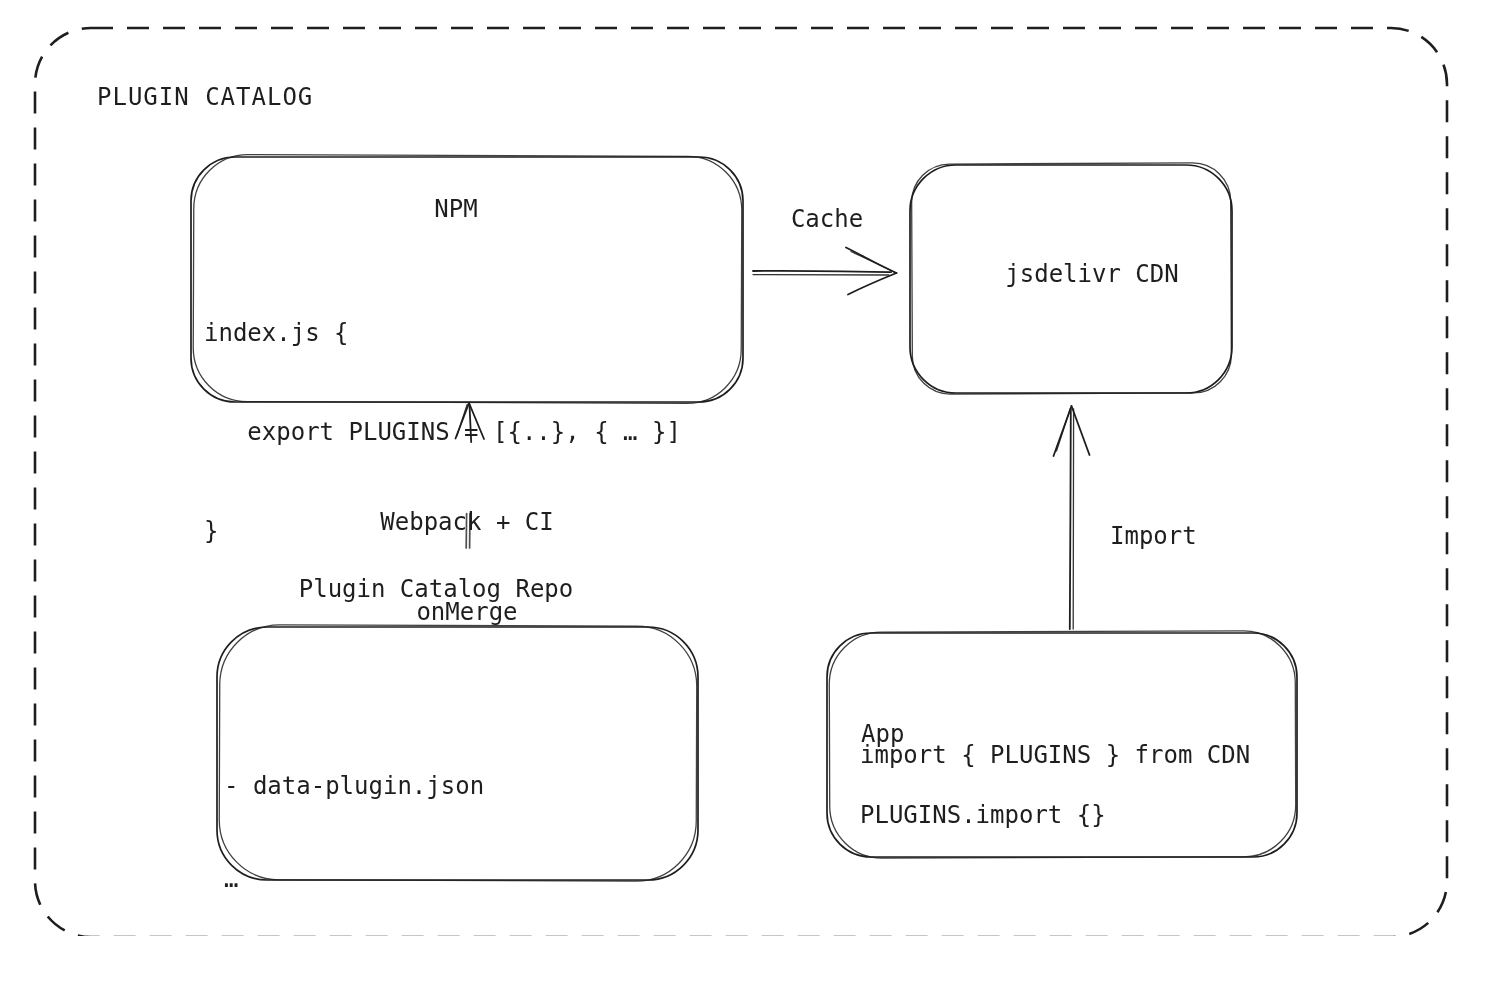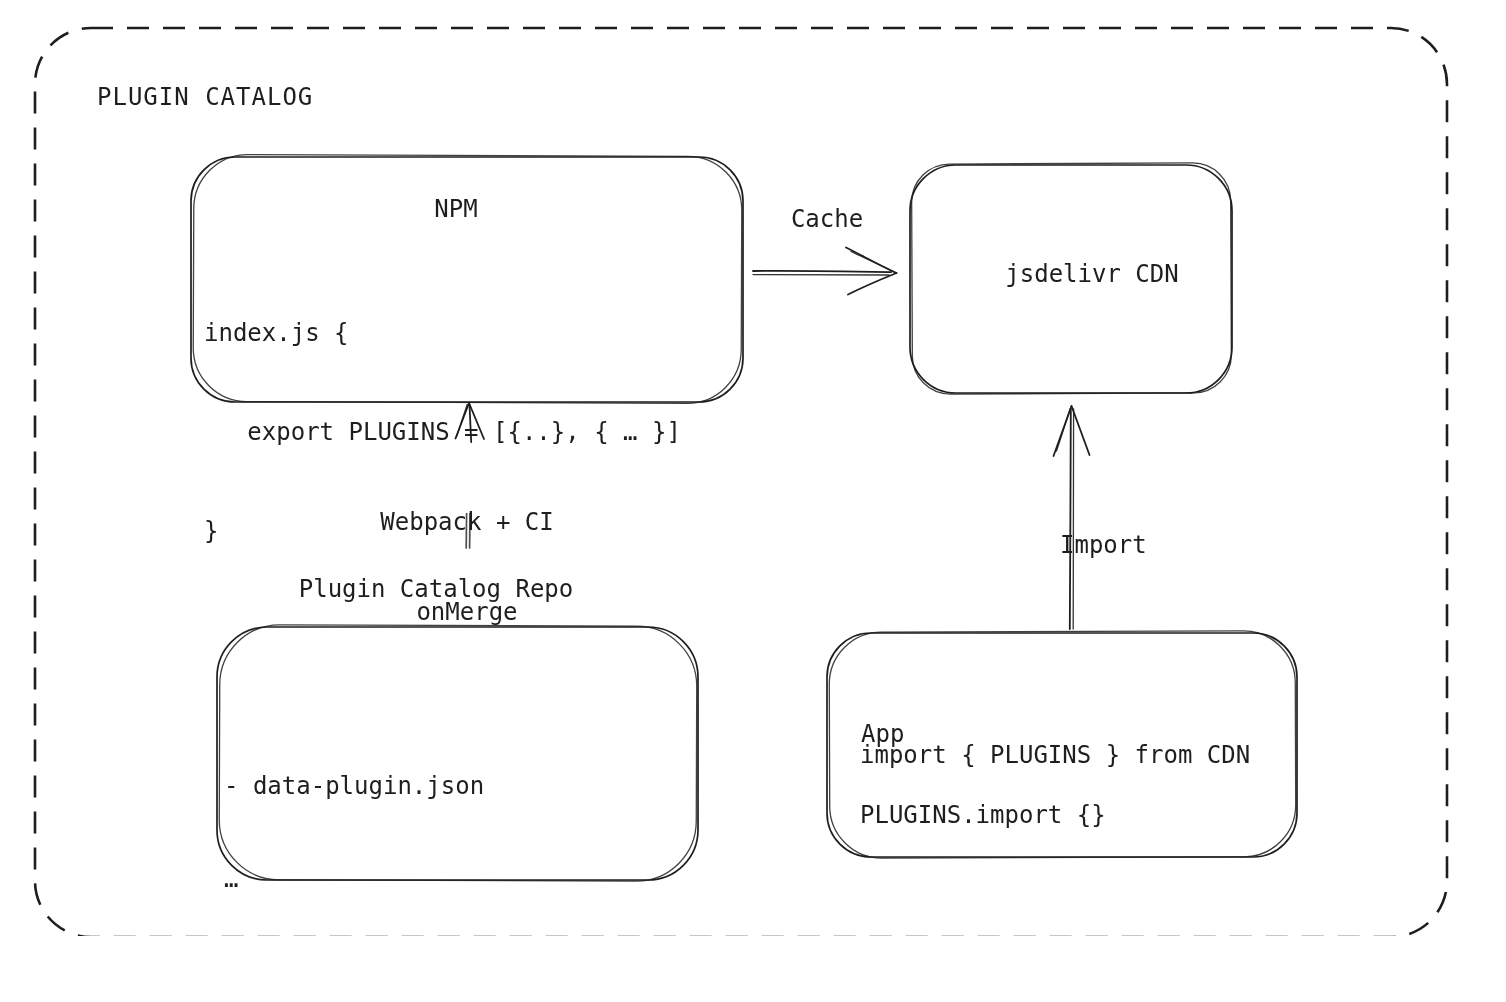--- a/index.html
+++ b/index.html
@@ -113,15 +113,15 @@
   <div class="label center" style="left:436px; top:575px;">Plugin Catalog Repo</div>
   <div class="label filelist" style="left:224px; top:709px;">
     <div>- data-plugin.json</div>
     <div>…</div>
   </div>
 
   <div class="label" style="left:861px; top:720px;">App</div>
   <div class="label" style="left:860px; top:741px;">import { PLUGINS } from CDN</div>
   <div class="label" style="left:860px; top:801px;">PLUGINS.import {}</div>
 
-  <div class="label" style="left:1060px; top:522px;margin-top:9px;">Import</div>
+  <div class="label" style="left:1110px; top:522px;">Import</div>
 
 </div>
 
 </body></html>

